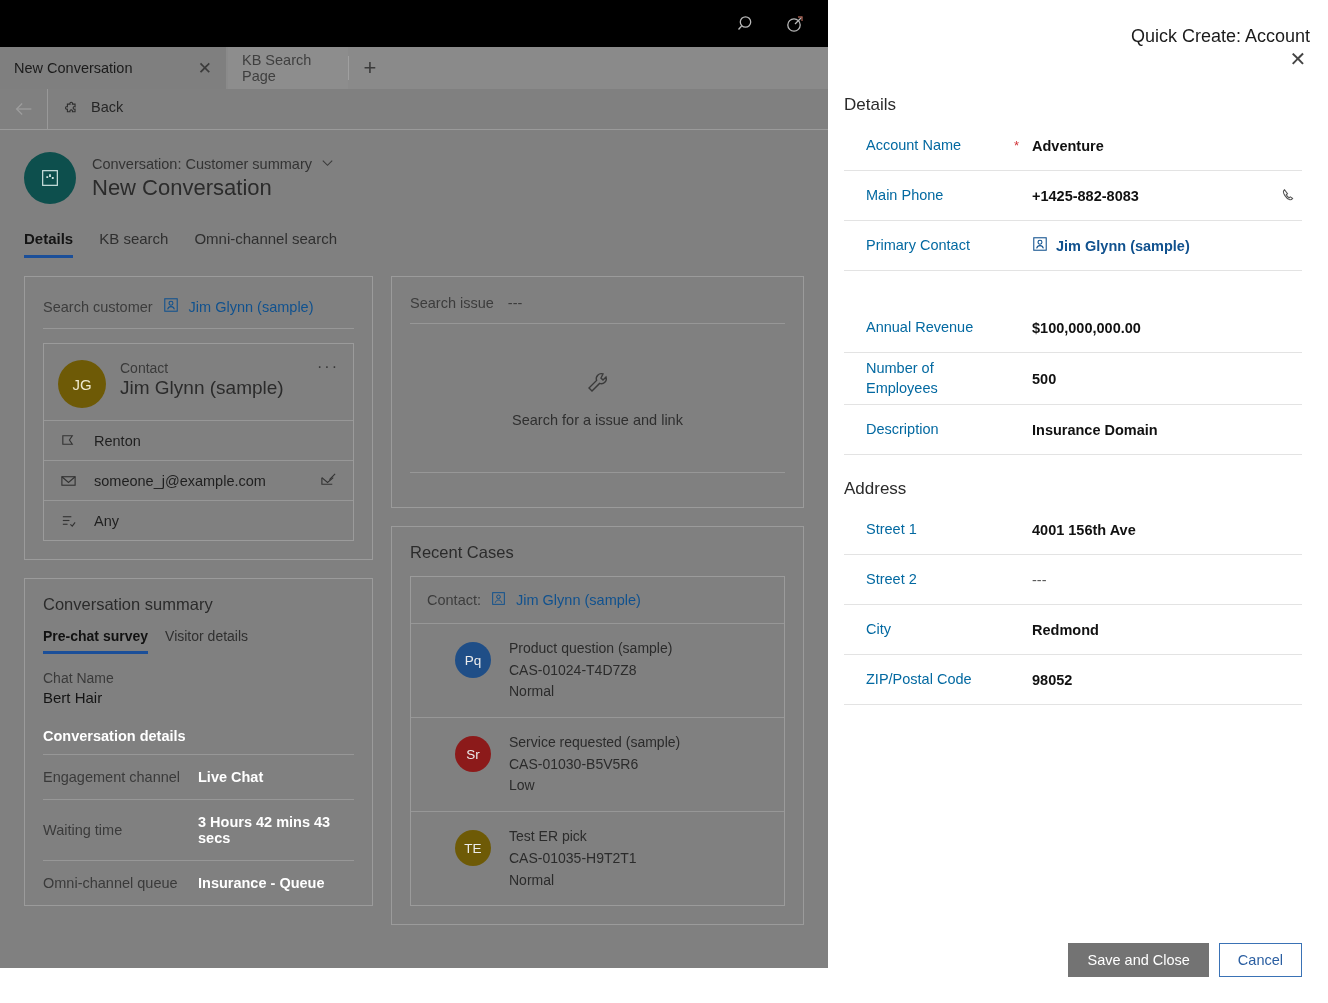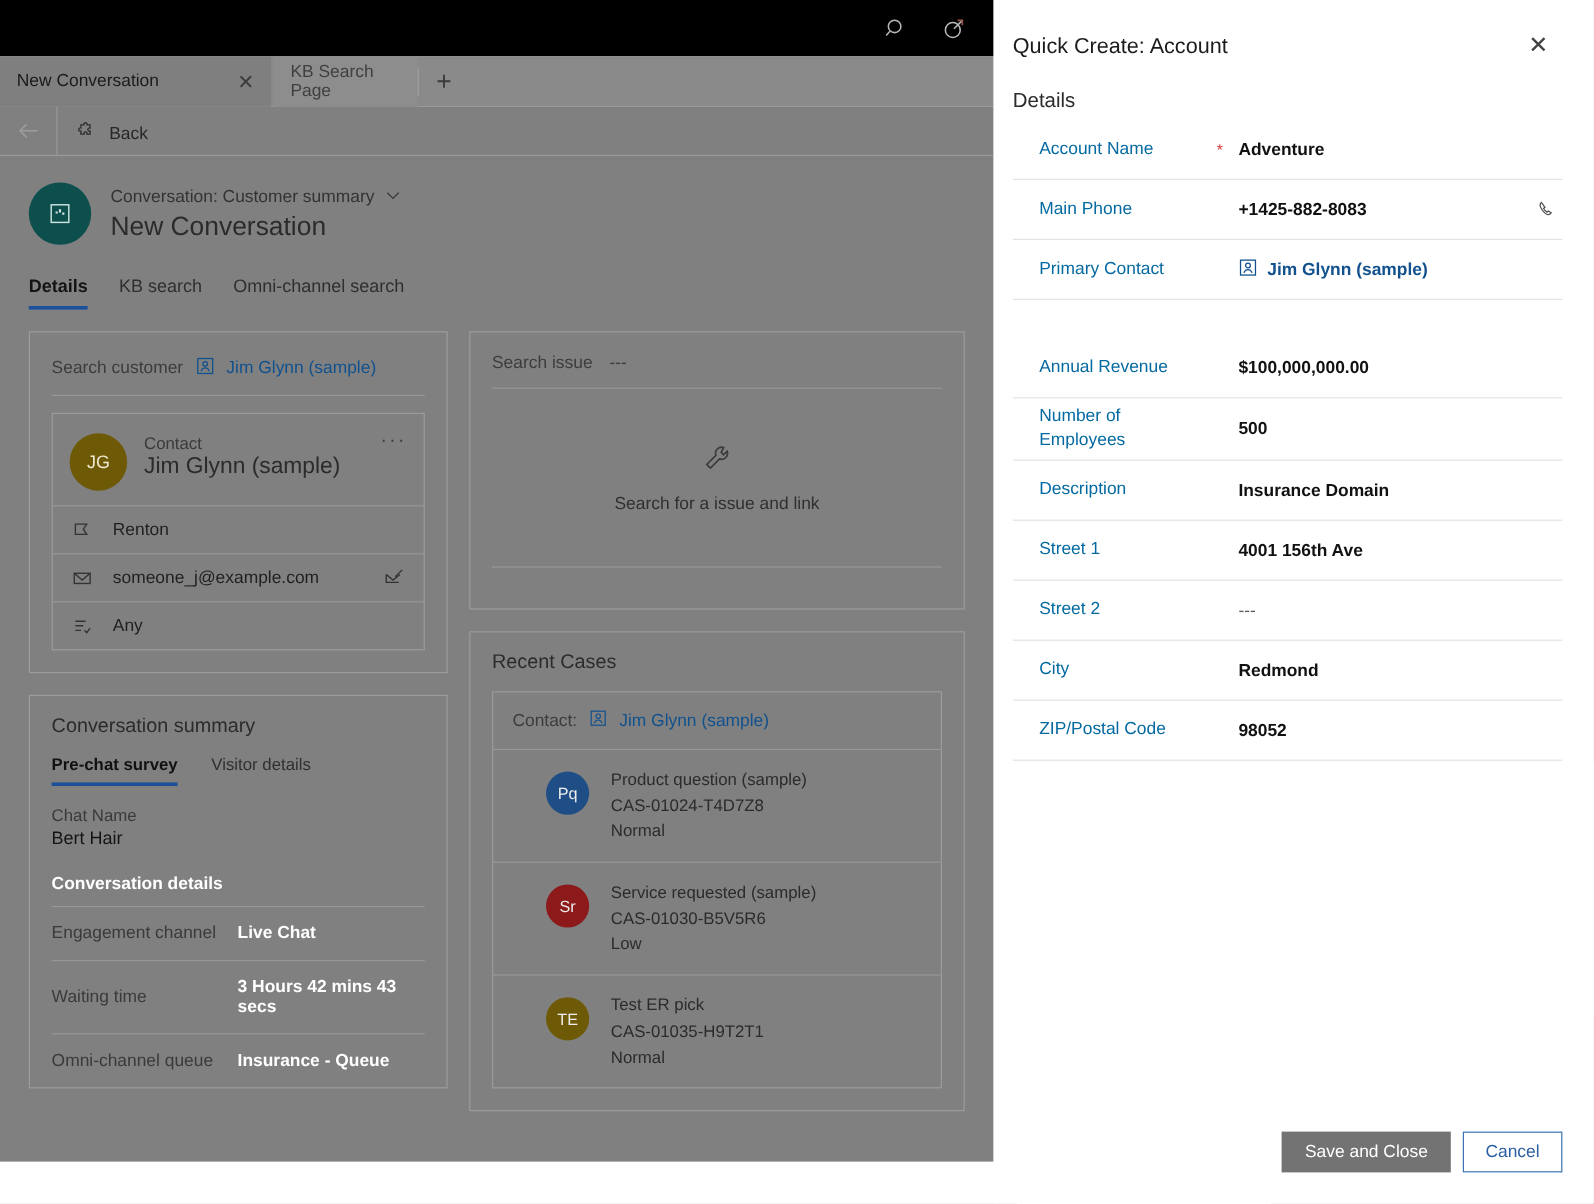--- a/index.html
+++ b/index.html
@@ -44,21 +44,21 @@
               display:flex; align-items:center; justify-content:center;
               font-size:22px; color:#3b3b3b; font-weight:300; }
 
   .cmdbar {
     position:absolute; left:0; top:89px; width:828px; height:41px;
     background:#808080; border-bottom:1px solid #9a9a9a;
     display:flex; align-items:center;
   }
   .cmd-back-arrow { width:48px; height:41px; display:flex; align-items:center; justify-content:center;
                     border-right:1px solid #999; color:#9d9d9d; }
-  .cmd-back { display:flex; align-items:flex-end; gap:10px; padding-left:16px;
+  .cmd-back { display:flex; align-items:flex-start; gap:10px; padding-left:16px;
               font-size:14.5px; color:#262626; }
 
   .page-body {
     position:absolute; left:0; top:130px; width:828px; bottom:35px;
     background:#808080;
   }
   .rec-head { display:flex; align-items:center; gap:16px; padding: 22px 0 0 24px; }
   .rec-avatar {
     width:52px; height:52px; border-radius:50%; background:#0d4f4d;
     display:flex; align-items:center; justify-content:center; flex:0 0 auto;
@@ -91,21 +91,21 @@
            flex:0 0 auto;}
   .cc-kind { font-size:14px; color:#3a3a3a; }
   .cc-name { font-size:19px; color:#2b2b2b; margin-top:1px; }
   .cc-ellipsis { position:absolute; right:14px; top:14px; color:#3a3a3a; font-size:16px; letter-spacing:2px;}
   .cc-row { display:flex; align-items:center; gap:14px; padding:11px 16px;
             border-top:1px solid #979797; font-size:14.5px; color:#1f1f1f; }
   .cc-row .r-icon { width:20px; flex:0 0 auto; color:#333; display:flex; }
   .cc-row .r-trail { margin-left:auto; color:#333; display:flex; }
 
   .sec-title { font-size:16.5px; color:#2b2b2b; padding: 16px 18px 0 18px; }
-  .sub-tabs { display:flex; gap:28px; padding: 14px 18px 0 18px; font-size:14px;}
+  .sub-tabs { display:flex; gap:17px; padding: 14px 18px 0 18px; font-size:14px;}
   .sub-tab { color:#2f2f2f; padding-bottom:7px; }
   .sub-tab.sel { color:#111; font-weight:700; border-bottom:3px solid #1b4f99; }
   .kv-label { font-size:14px; color:#3a3a3a; padding: 16px 18px 0 18px; }
   .kv-value { font-size:15px; color:#141414; padding: 3px 18px 0 18px; }
   .bold-sub { font-size:14.5px; color:#ffffff; font-weight:700; padding: 22px 18px 10px 18px; }
   .det-row { display:flex; align-items:center; border-top:1px solid #979797;
              margin: 0 18px; padding: 14px 0; font-size:14.5px; }
   .det-row .dl { width:155px; color:#3a3a3a; flex:0 0 auto;}
   .det-row .dv { color:#ffffff; font-weight:700; }
 
@@ -127,21 +127,21 @@
                display:flex; align-items:center; gap:40px; padding-left:12px; }
   .statusbar .s-icon { color:#2e2e2e; display:flex; }
   .statusbar .s-text { font-size:14px; color:#1f1f1f; }
 
   
   .modal {
     position:absolute; right:0; top:0; width:500px; height:1003px;
     background:#ffffff;
     display:flex; flex-direction:column;
   }
-  .m-head { display:flex; align-items:center; padding: 26px 34px 0 16px; }
+  .m-head { display:flex; align-items:flex-end; padding: 26px 18px 0 16px; flex-direction: column; }
   .m-title { font-size:18px; color:#1b1b1b; font-weight:400; padding-left:0; }
   .m-close { margin-left:auto; color:#444; font-size:20px; line-height:1;
              width:24px; height:24px; display:flex; align-items:center; justify-content:center;}
   .m-body { flex:1 1 auto; padding: 0 26px 0 16px; overflow:hidden; }
   .m-section { font-size:17px; color:#2b2b2b; margin: 24px 0 6px 0; }
   .frow { display:flex; align-items:center; min-height:50px;
           border-bottom:1px solid #e3e3e3; }
   .frow.tall { min-height:52px; }
   .frow .f-lbl { width:170px; flex:0 0 auto; padding-left:22px;
                  font-size:14.5px; color:#0369a1; line-height:1.35; }
@@ -451,20 +451,21 @@
         <span class="f-req"></span>
         <span class="f-val">500</span>
       </div>
 
       <div class="frow">
         <span class="f-lbl">Description</span>
         <span class="f-req"></span>
         <span class="f-val">Insurance Domain</span>
       </div>
 
+      <div class="m-section">Address</div>
 
       <div class="frow">
         <span class="f-lbl">Street 1</span>
         <span class="f-req"></span>
         <span class="f-val">4001 156th Ave</span>
       </div>
 
       <div class="frow">
         <span class="f-lbl">Street 2</span>
         <span class="f-req"></span>

